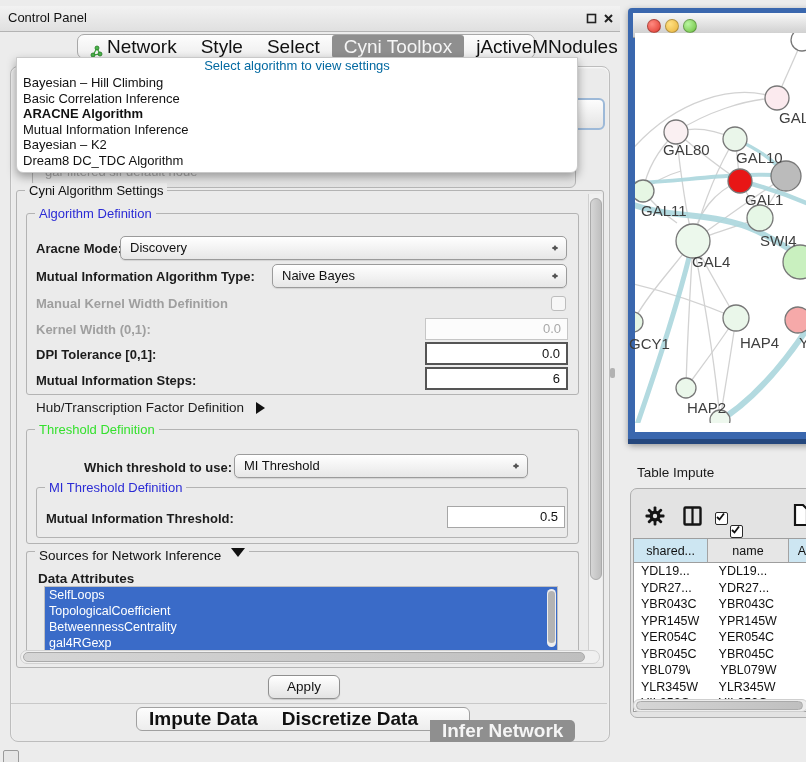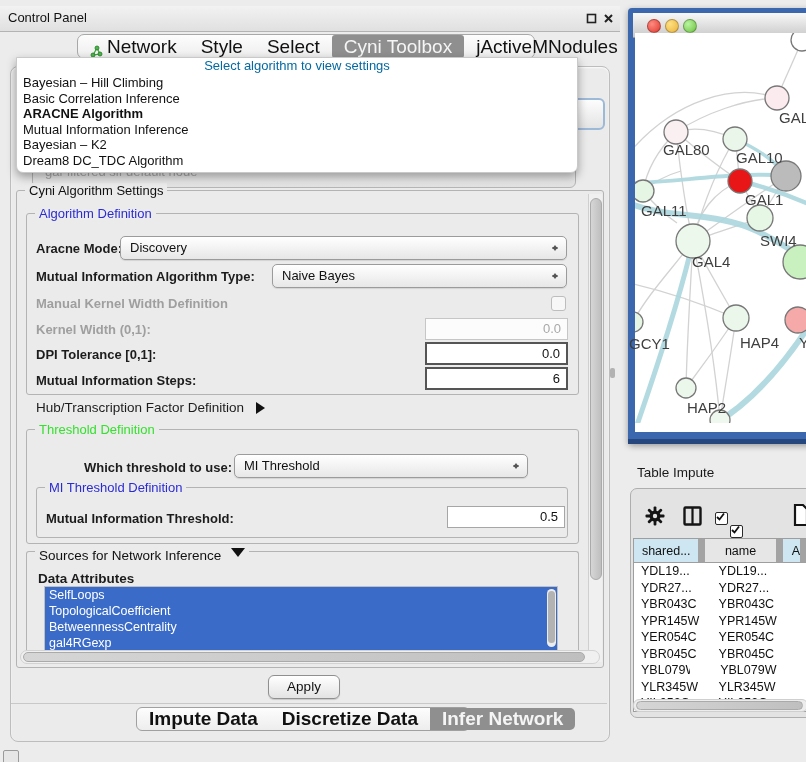--- a/index.html
+++ b/index.html
@@ -20,21 +20,21 @@
   .fld{position:absolute;height:20px;background:#fff;border:1px solid #a6a6a6;font-size:13px;
        line-height:20px;text-align:right;padding-right:6px;}
   .fld.bold{border:2px solid #555;height:19px;}
   .fld.dis{color:#a8a8a8;border-color:#c6c6c6;background:#fcfcfc;}
   .tab{height:100%;display:flex;align-items:flex-end;padding:0 12px;font-size:19px;white-space:nowrap;}
   .tabsep{width:1px;height:60%;background:#c3c3c3;align-self:center;}
   .seltab{background:#8f8f8f;color:#f5f5f5;border-radius:3px;}
   .popitem{height:15.5px;font-size:13px;line-height:15.5px;padding-left:6px;white-space:nowrap;}
   .listitem{height:16px;background:#3a6bc8;color:#fff;font-size:12.5px;line-height:16px;padding-left:4px;white-space:nowrap;}
   .nlabel{position:absolute;font-size:15px;color:#3f3f3f;white-space:nowrap;}
-  .thead{font-size:12.5px;display:flex;align-items:center;justify-content:center;border-right:7px solid #a3a3a3;border-bottom:1px solid #9e9e9e;box-sizing:border-box;}
+  .thead{font-size:12.5px;display:flex;align-items:center;justify-content:center;border-right:1px solid #a3a3a3;border-bottom:1px solid #9e9e9e;box-sizing:border-box;}
   .tcell{font-size:12.5px;line-height:16.5px;white-space:nowrap;overflow:hidden;}
   .light{width:12px;height:12px;border-radius:50%;border:1px solid rgba(0,0,0,.25);}
   .cb{width:11px;height:11px;border:1.5px solid #2a2a2a;border-radius:2px;background:#fff;position:relative;}
   .scrollthumb{background:linear-gradient(90deg,#d6d6d6,#bfbfbf);border:1px solid #aaa;border-radius:6px;}
 </style>
 </head>
 <body>
 
 <div class="a ttlbar" style="left:0;top:6px;width:620px;height:25px;">
   <div class="a" style="left:8px;top:4px;font-size:13px;">Control Panel</div>
@@ -163,21 +163,21 @@
 <div class="a" style="left:11px;top:703px;width:596px;height:1px;background:#c8c8c8;"></div>
 
 <div class="a" style="left:136px;top:707px;width:332px;height:22px;border:1px solid #a0a0a0;border-radius:6px;background:linear-gradient(#fdfdfd,#ededed);display:flex;">
   <div class="tab" style="font-weight:bold;">
       <span>Impute Data</span>
     </div>
   <div class="tabsep"></div>
   <div class="tab" style="font-weight:bold;">
       <span>Discretize Data</span>
     </div>
-  <div class="tab seltab" style="font-weight:bold;border-radius:0 5px 5px 0;">
+  <div class="tab seltab" style="font-weight:bold;border-radius:0 5px 5px 0;margin-top:12px;">
       <span>Infer Network</span>
     </div>
 </div>
 
 <div class="a" style="left:3px;top:750px;width:14px;height:12px;border:1.5px solid #9a9a9a;background:#e6e6e6;border-radius:2px;"></div>
 
 <div class="a" style="left:610px;top:368px;width:5px;height:10px;background:#9a9a9a;border-radius:2px;opacity:.7;"></div>
 
 <div class="a" style="left:628px;top:8px;width:185px;height:436px;background:#3a67ae;border-radius:4px 0 0 4px;box-shadow:0 2px 6px rgba(0,0,0,.35);">
   <div style="position:absolute;left:5px;top:5px;right:0;height:24px;background:linear-gradient(#f8f8f8,#c9c9c9);border-bottom:1px solid #9a9a9a;">

